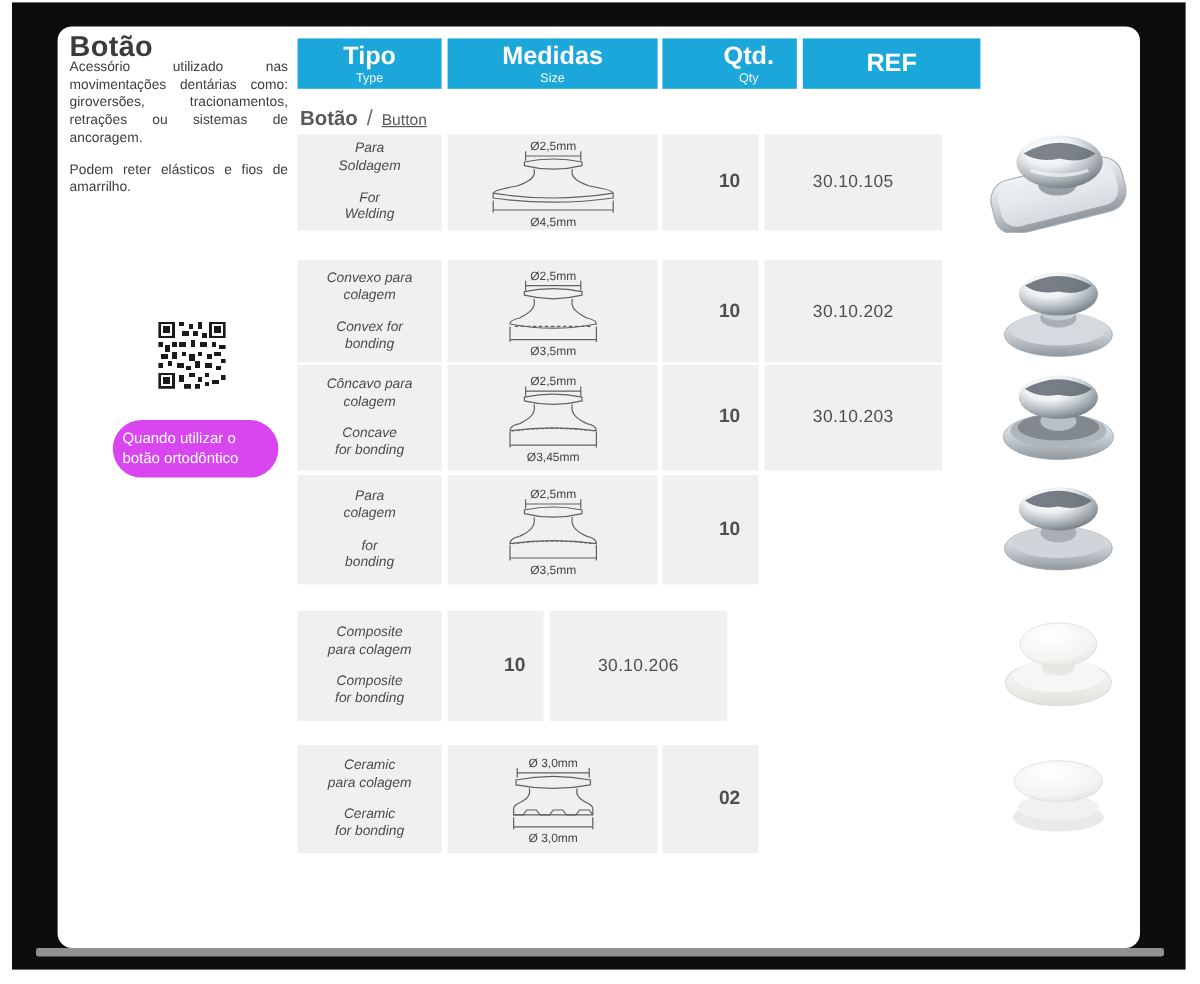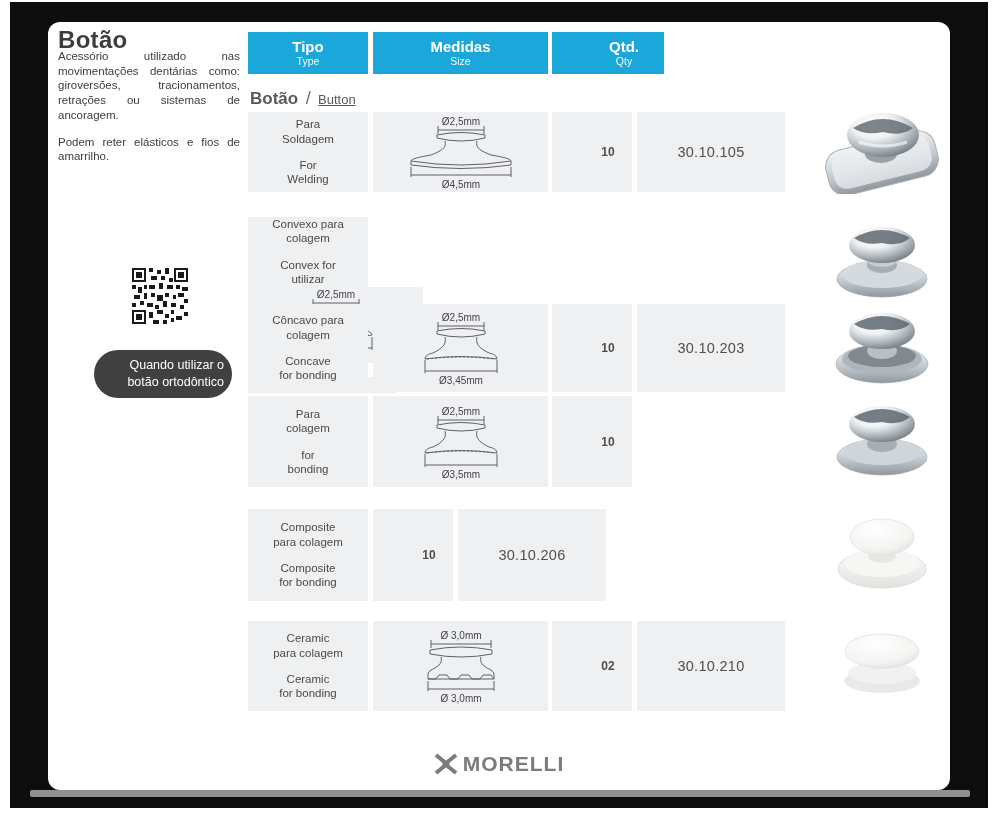--- a/index.html
+++ b/index.html
@@ -12,44 +12,44 @@
   .photo-frame{position:absolute;left:10px;top:2px;width:978px;height:806px;background:#0d0d0d;}
   .sheet-edge{position:absolute;left:30px;top:790px;width:940px;height:7px;background:#8f9092;border-radius:2px;}
   .sheet{position:absolute;left:48px;top:22px;width:902px;height:768px;background:#ffffff;border-radius:12px;}
 
   
   .page-title{position:absolute;left:10px;top:4px;font-size:24px;font-weight:600;color:#3c3c3c;letter-spacing:.3px;}
   .desc{position:absolute;left:10px;top:27px;width:182px;font-size:11.5px;line-height:1.28;color:#3d3d3d;text-align:justify;}
   .desc p{margin:0 0 12px 0;white-space:pre-line;}
   .qr{position:absolute;left:84px;top:246px;width:56px;height:56px;}
   .pill-btn{
-    position:absolute;left:46px;top:328px;width:138px;height:48px;background:#404040;
+    position:absolute;left:46px;top:328px;width:138px;height:48px;background:#d946ef;
     border-radius:26px;color:#ffffff;font-size:12.5px;line-height:1.35;display:flex;
-    align-items:center;justify-content:center;text-align:right;padding:0 8px;box-sizing:border-box;cursor:pointer;
+    align-items:center;justify-content:center;text-align:left;padding:0 8px;box-sizing:border-box;cursor:pointer;
   }
 
   
   .thead{position:absolute;left:200px;top:10px;display:flex;gap:0;}
   .th{background:#1ba7d9;color:#fff;height:42px;display:flex;flex-direction:column;align-items:center;justify-content:center;}
-  .th .pt{font-size:15px;font-weight:700;line-height:1.1;}
+  .th .pt{font-size:21px;font-weight:700;line-height:1.1;}
   .th .en{font-size:10.5px;font-weight:400;opacity:.95;}
   .w-tipo{width:120px;margin-right:5px;}
   .w-med{width:175px;margin-right:4px;}
   .w-qty{width:80px;margin-right:5px;padding-left:32px;}
   .w-ref{width:148px;}
   .section-label{position:absolute;left:202px;top:66px;color:#58595b;}
   .section-label .big{font-size:17px;font-weight:600;}
   .section-label .sep{font-size:18px;font-weight:300;color:#6d6e70;padding:0 3px;}
   .section-label .small{font-size:13px;text-decoration:underline;}
 
   .trow{position:absolute;left:200px;display:flex;}
   .cell{background:#eff0f2;display:flex;flex-direction:column;align-items:center;justify-content:center;box-sizing:border-box;}
   .tipo-cell{font-size:11.5px;color:#4a4a4a;text-align:center;line-height:1.25;gap:12px;}
-  .tipo-cell div{white-space:pre-line;}
-  .qty-cell{font-size:12px;font-weight:700;color:#4f4f4f;}
+  .tipo-cell div{white-space:pre-line;font-style:italic;}
+  .qty-cell{font-size:16px;font-weight:700;color:#4f4f4f;}
   .ref-cell{font-size:14.5px;color:#4f4f4f;letter-spacing:.3px;}
   .med-cell svg{display:block;}
   .diag{stroke:#5f6063;fill:none;stroke-width:1;}
   .diag-text{fill:#434446;font-size:10px;font-family:"Liberation Sans",sans-serif;}
 
   
   .prod{position:absolute;left:756px;width:156px;height:82px;display:flex;align-items:center;justify-content:center;}
 
   
   .brand{position:absolute;left:0;right:0;top:730px;display:flex;align-items:center;justify-content:center;gap:5px;color:#7b7c7e;}
@@ -151,20 +151,23 @@
       <span class="en">Type</span>
     </div>
     <div class="th w-med">
       <span class="pt">Medidas</span>
       <span class="en">Size</span>
     </div>
     <div class="th w-qty">
       <span class="pt">Qtd.</span>
       <span class="en">Qty</span>
     </div>
+    <div class="th w-ref">
+      <span class="pt">REF</span>
+    </div>
   </div>
 
   <div class="section-label">
     <span class="big">Botão</span>
     <span class="sep">/</span>
     <span class="small">Button</span>
   </div>
 
   <div class="trow" style="top:90px;height:80px;">
     <div class="cell w-tipo tipo-cell">
@@ -189,26 +192,26 @@
             <line x1="130" y1="53" x2="130" y2="63"></line>
           <line x1="30" y1="61" x2="130" y2="61"></line>
         </g>
         <text class="diag-text" x="80" y="74" text-anchor="middle">Ø4,5mm</text>
       </svg>
     </div>
     <div class="cell w-qty qty-cell">10</div>
     <div class="cell w-ref ref-cell">30.10.105</div>
   </div>
 
-  <div class="trow" style="top:195px;height:85px;flex-direction:column;">
+  <div class="trow" style="top:195px;height:85px;">
     <div class="cell w-tipo tipo-cell">
       <div>Convexo para
 colagem</div>
       <div>Convex for
-utilizar</div>
+bonding</div>
     </div>
     <div class="cell w-med med-cell">
       <svg width="160" height="76" viewBox="0 0 160 76">
         <text class="diag-text" x="80" y="11" text-anchor="middle">Ø2,5mm</text>
         <g class="diag">
           <line x1="57" y1="16" x2="103" y2="16"></line>
             <line x1="57" y1="12" x2="57" y2="20"></line>
             <line x1="103" y1="12" x2="103" y2="20"></line>
           <path d="M56,21 Q80,16 104,21 L104,24 Q80,30 56,24 Z"></path>
           <path d="M64,27 C66,35 60,39 52,43"></path>
@@ -316,21 +319,20 @@
           <path d="M50,42 Q47,44 47,46 L47,51 L113,51 L113,46 Q113,44 110,42"></path>
           <path d="M47,51 L55,51 L58,47 L66,47 L69,51 L77,51 L80,47 L88,47 L91,51 L99,51 L102,47 L110,47 L113,51"></path>
           <line x1="47" y1="53" x2="47" y2="63"></line>
             <line x1="113" y1="53" x2="113" y2="63"></line>
           <line x1="47" y1="61" x2="113" y2="61"></line>
         </g>
         <text class="diag-text" x="80" y="74" text-anchor="middle">Ø 3,0mm</text>
       </svg>
     </div>
     <div class="cell w-qty qty-cell">02</div>
-    <div class="cell w-ref ref-cell">30.10.210</div>
   </div>
 
   <div class="prod" style="top:86px;">
     <svg width="150" height="90" viewBox="0 0 150 90">
       <g transform="rotate(-14 75 55)">
         <rect x="18" y="36" width="112" height="46" rx="17" fill="url(#metalBase)" stroke="#a7aeb3" stroke-width="1"></rect>
         <rect x="24" y="40" width="100" height="36" rx="13" fill="#eef1f3" opacity=".7"></rect>
       </g>
       <ellipse cx="74" cy="50" rx="16" ry="9" fill="#99a1a8"></ellipse>
       <ellipse cx="76" cy="31" rx="36" ry="22" fill="url(#metalCap)"></ellipse>
@@ -381,21 +383,14 @@
   </div>
 
   <div class="prod" style="top:600px;">
     <svg width="150" height="84" viewBox="0 0 150 84">
       <ellipse cx="75" cy="60" rx="38" ry="12" fill="#e6e7e7" opacity=".9"></ellipse>
       <ellipse cx="75" cy="52" rx="34" ry="11" fill="#f0f1f0"></ellipse>
       <ellipse cx="75" cy="30" rx="37" ry="17" fill="url(#whiteCap)" stroke="#e0e0dd" stroke-width=".8"></ellipse>
     </svg>
   </div>
 
-  <div class="brand">
-    <svg width="24" height="22" viewBox="0 0 24 22">
-      <path d="M2,2 L13,11 L2,20" stroke="#7b7c7e" stroke-width="4" fill="none"></path>
-      <path d="M22,2 L11,11 L22,20" stroke="#7b7c7e" stroke-width="4" fill="none"></path>
-    </svg>
-    <span class="brand-word">MORELLI</span>
-  </div>
 
 </div>
 
 </body></html>

